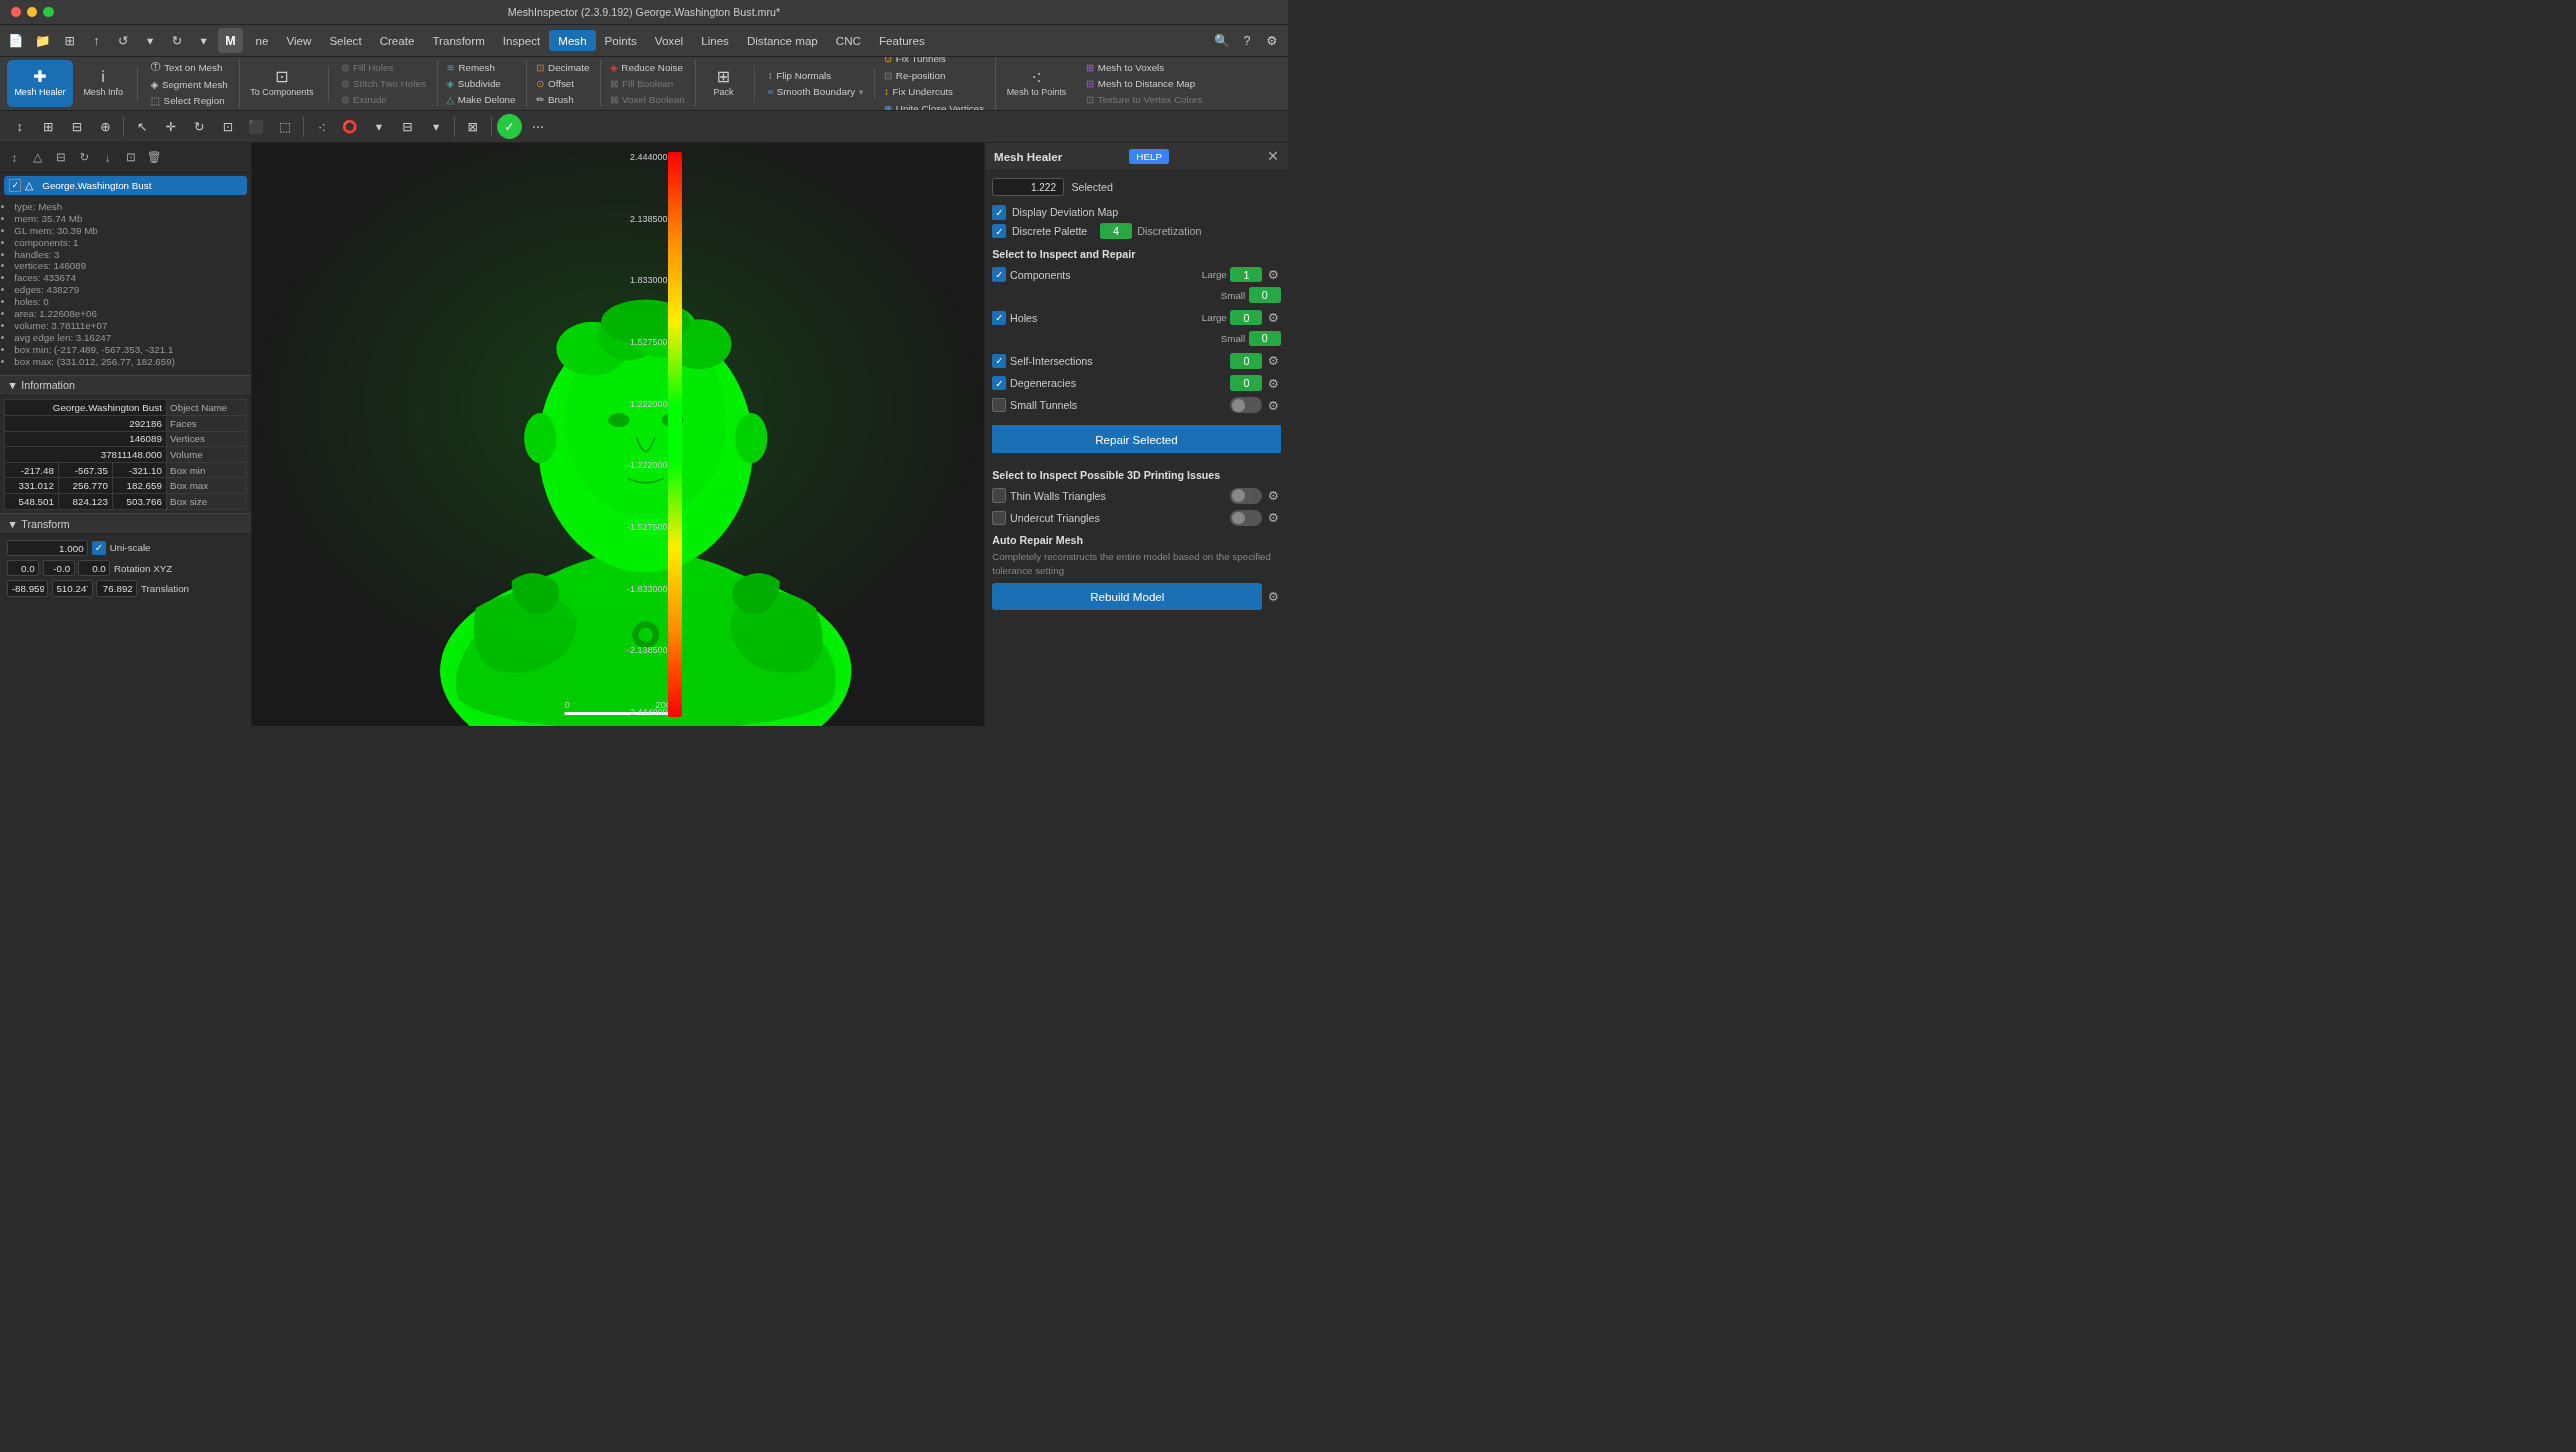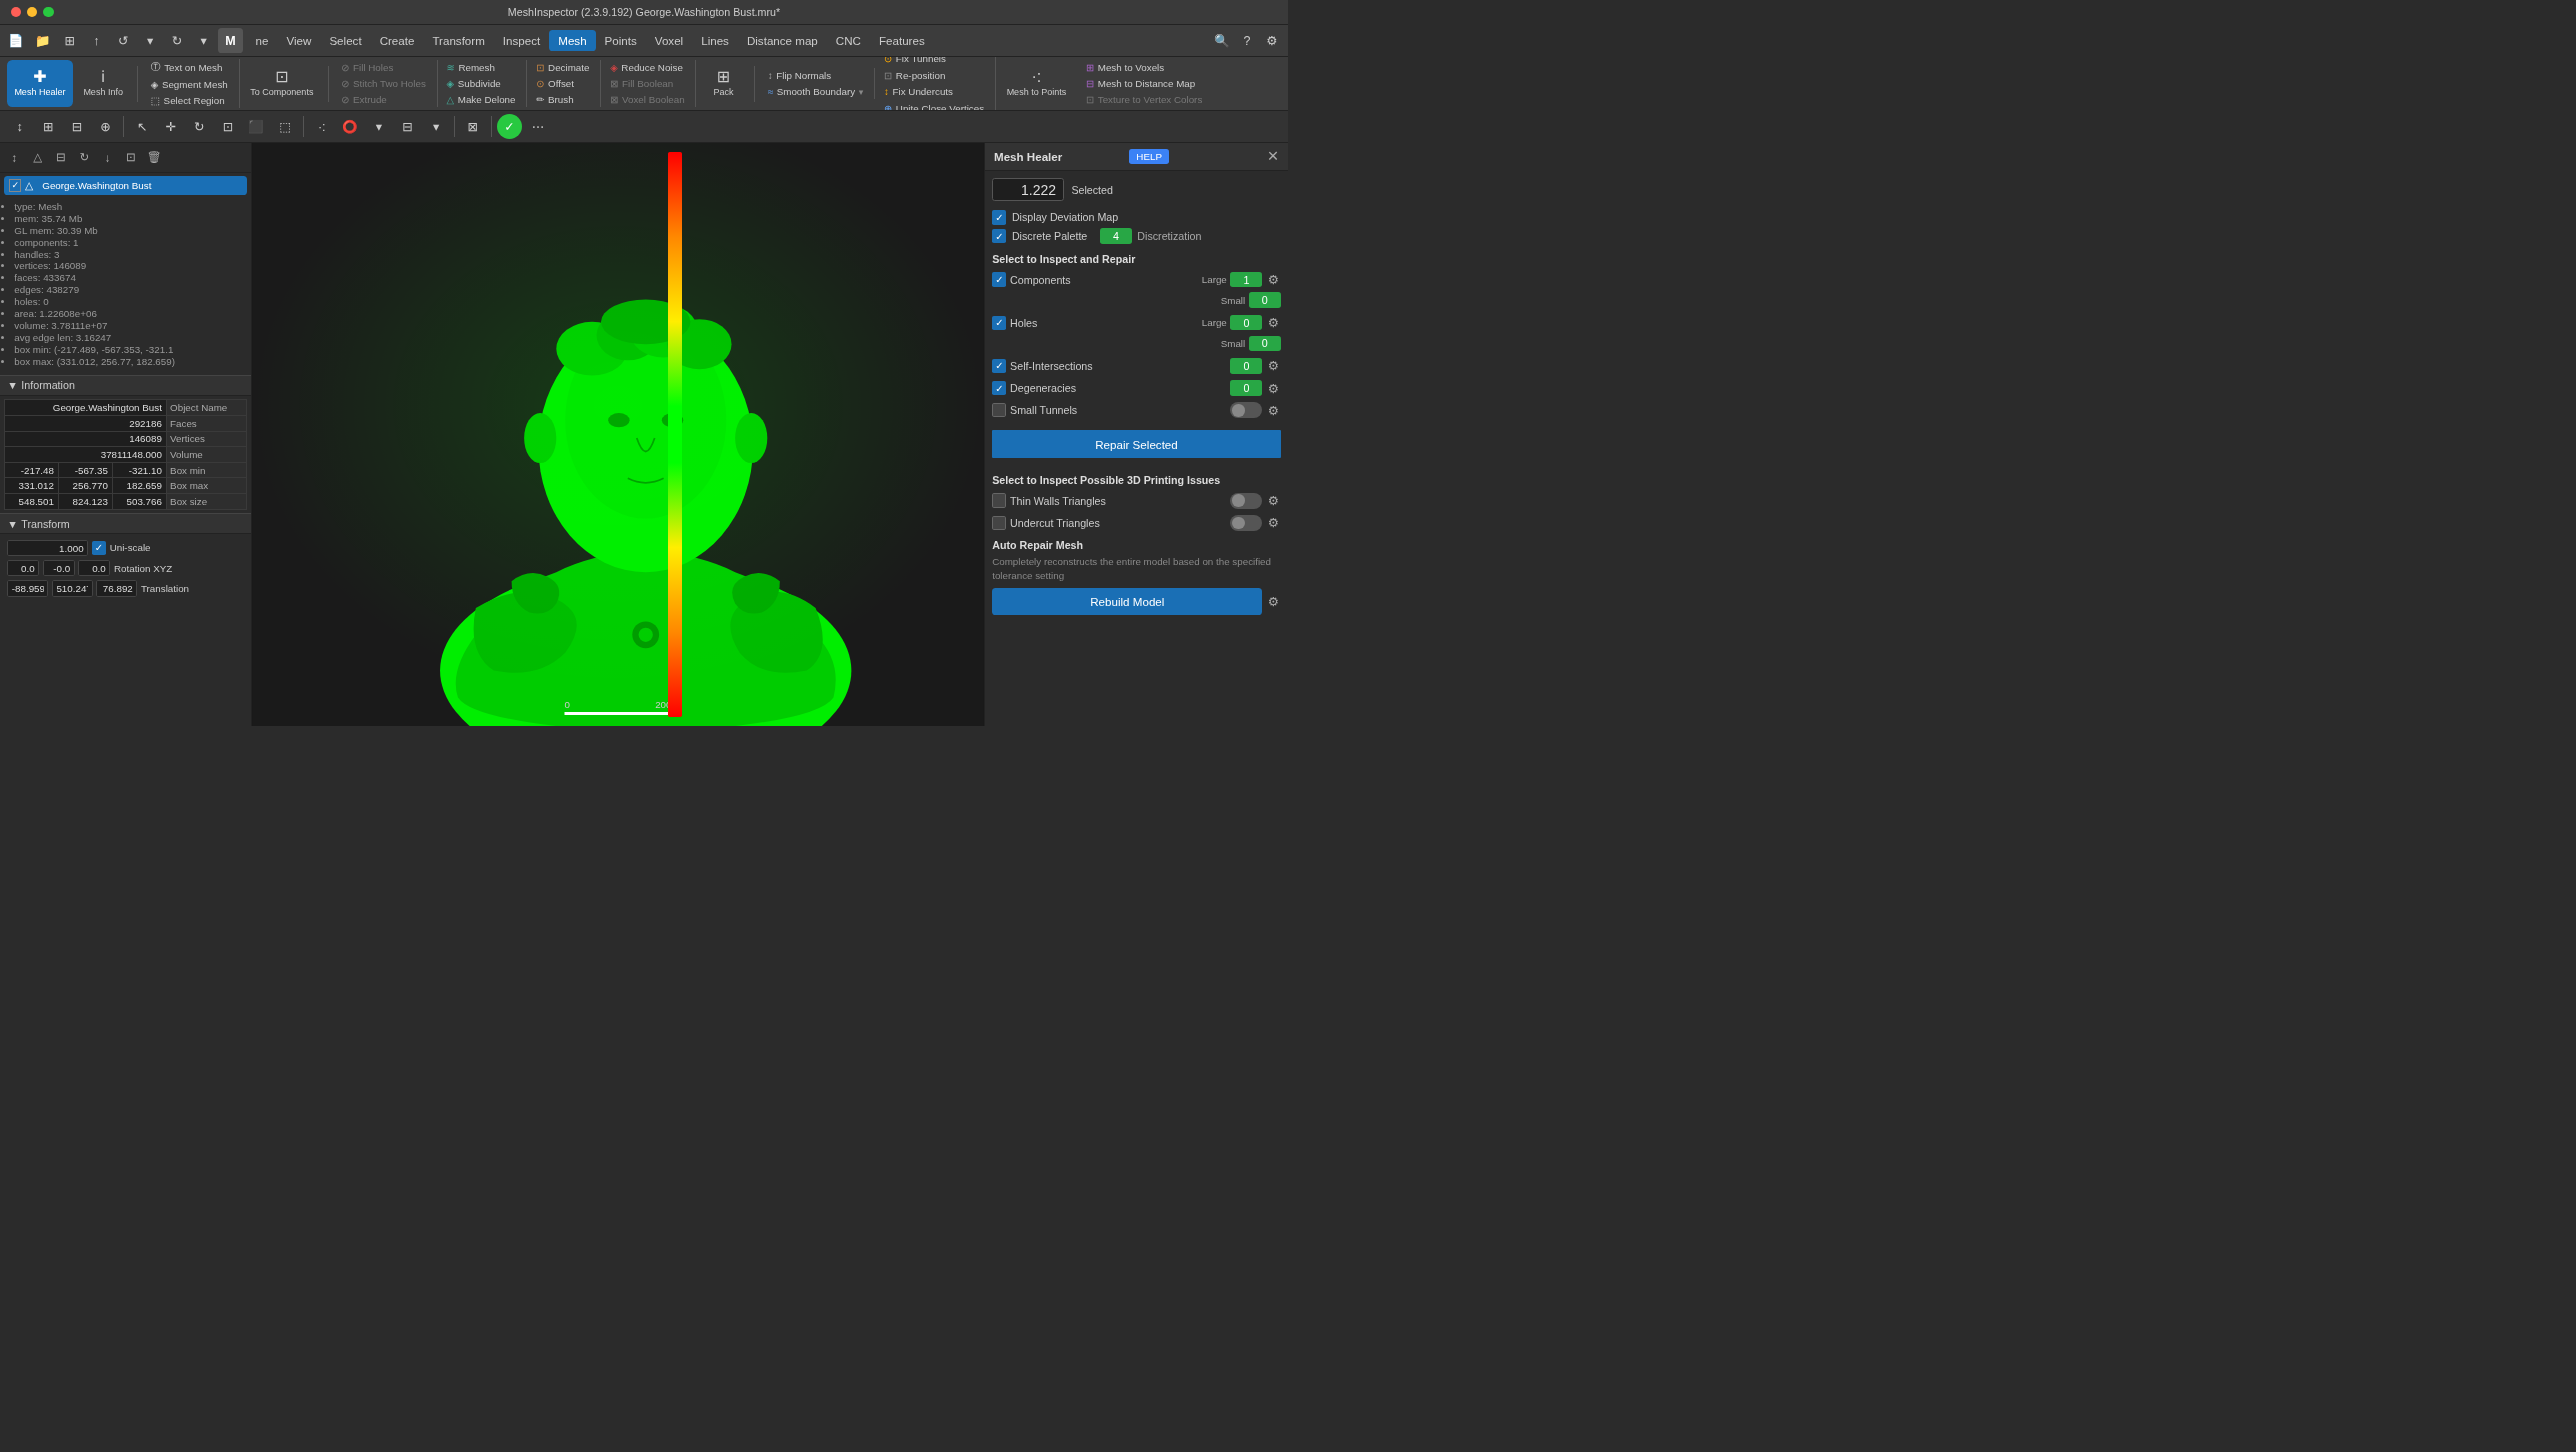--- a/index.html
+++ b/index.html
@@ -344,21 +344,21 @@
       display: flex;
       align-items: center;
       gap: 7.2px;
       margin-bottom: 9px;
     }
     .tolerance-input {
       background: #1e1e1e;
       border: 0.9px solid #555;
       color: #ddd;
       padding: 2.7px 7.2px;
-      font-size: 14px;
+      font-size: 10px;
       border-radius: 2.7px;
       width: 72px;
       text-align: right;
     }
     .tolerance-label {
       font-size: 10.7px;
       color: #ccc;
     }
     .checkbox-row {
       display: flex;
@@ -916,20 +916,32 @@
       <div class="scale-labels">
         <span>0</span>
         <span>200</span>
       </div>
       <div class="scale-line"></div>
     </div>
 
     
     <div class="color-scale">
       <div style="position:relative;width:72px;flex:1;display:flex;align-items:stretch;">
+        <div style="position:absolute;right:21.5px;top:0;bottom:0;display:flex;flex-direction:column;justify-content:space-between;font-size:9px;color:#ccc;text-align:right;">
+          <span>2.444000</span>
+          <span>2.138500</span>
+          <span>1.833000</span>
+          <span>1.527500</span>
+          <span>1.222000</span>
+          <span>-1.222000</span>
+          <span>-1.527500</span>
+          <span>-1.833000</span>
+          <span>-2.138500</span>
+          <span>-2.444000</span>
+        </div>
         <div style="position:absolute;right:7.2px;top:0;bottom:0;width:14.3px;background:linear-gradient(to bottom, #ff0000 0%, #ff8800 15%, #ffee00 30%, #00ff00 45%, #00ff00 55%, #ffee00 70%, #ff8800 85%, #ff0000 100%);border-radius:1.8px;"></div>
       </div>
     </div>
   </div>
 
   <div class="right-panel">
     <div class="panel-header">
       <span class="panel-title">Mesh Healer</span>
       <button class="panel-help-btn">HELP</button>
       <span class="panel-close-btn">✕</span>

